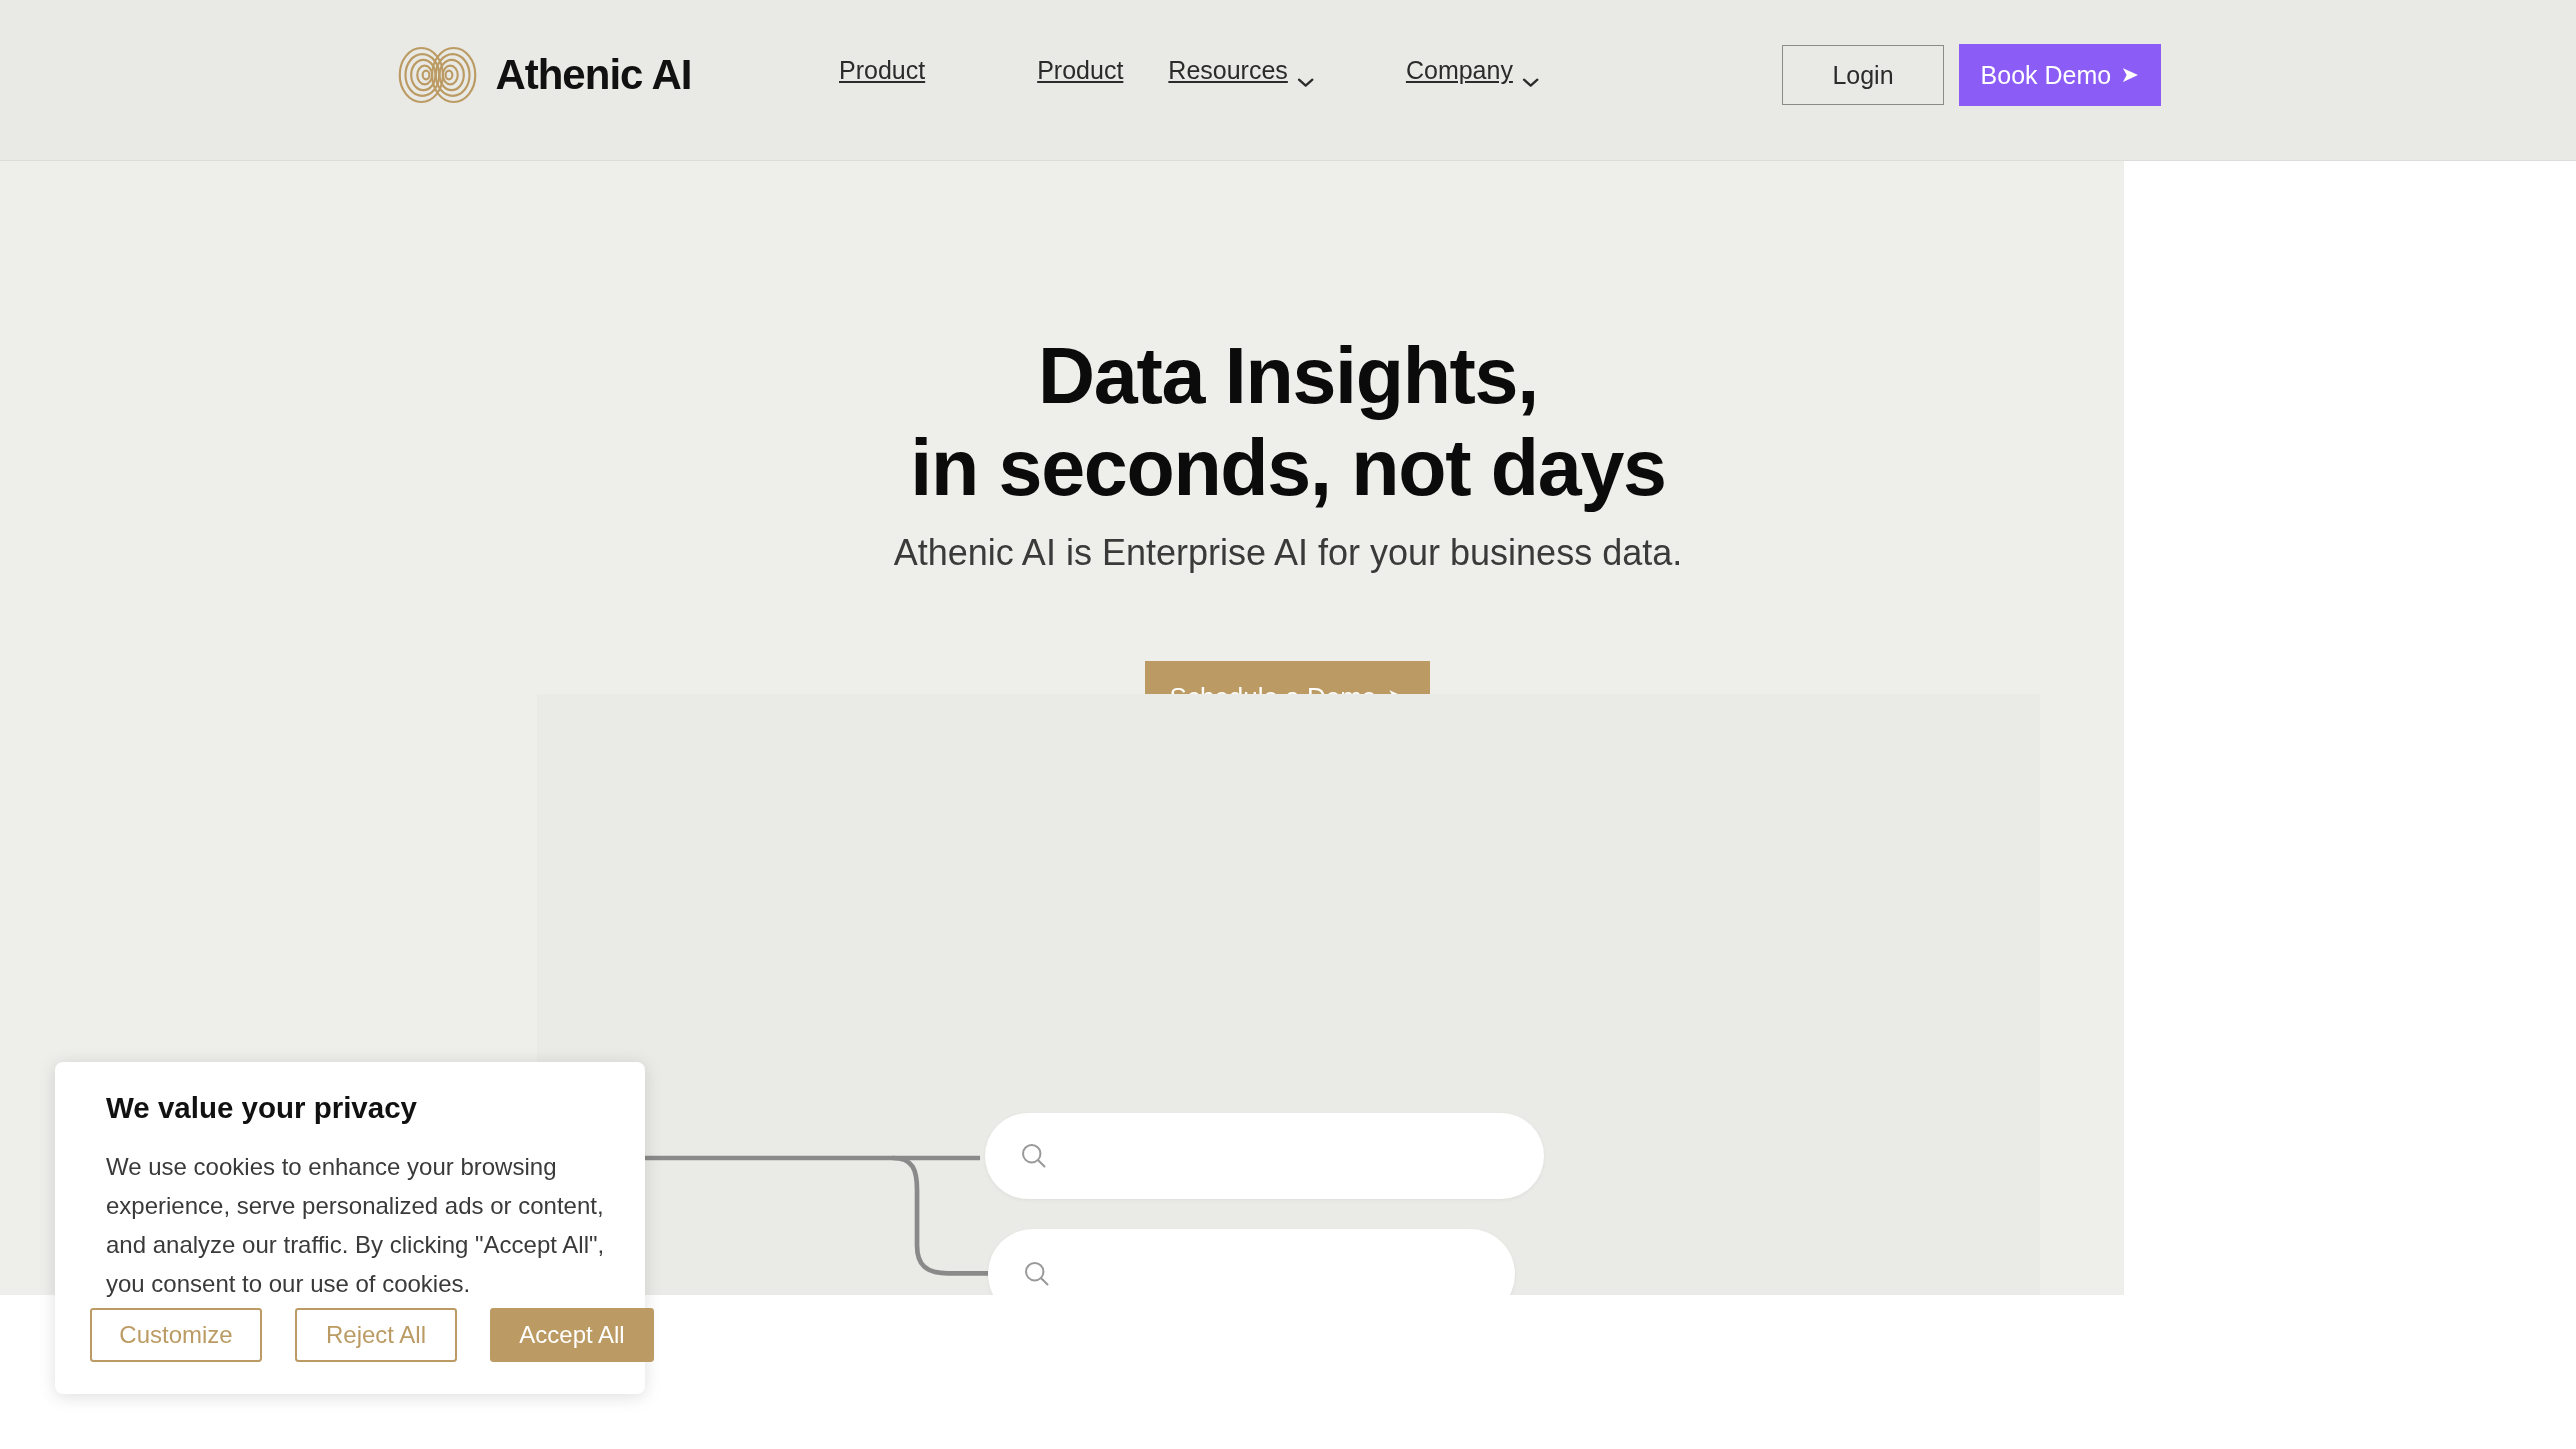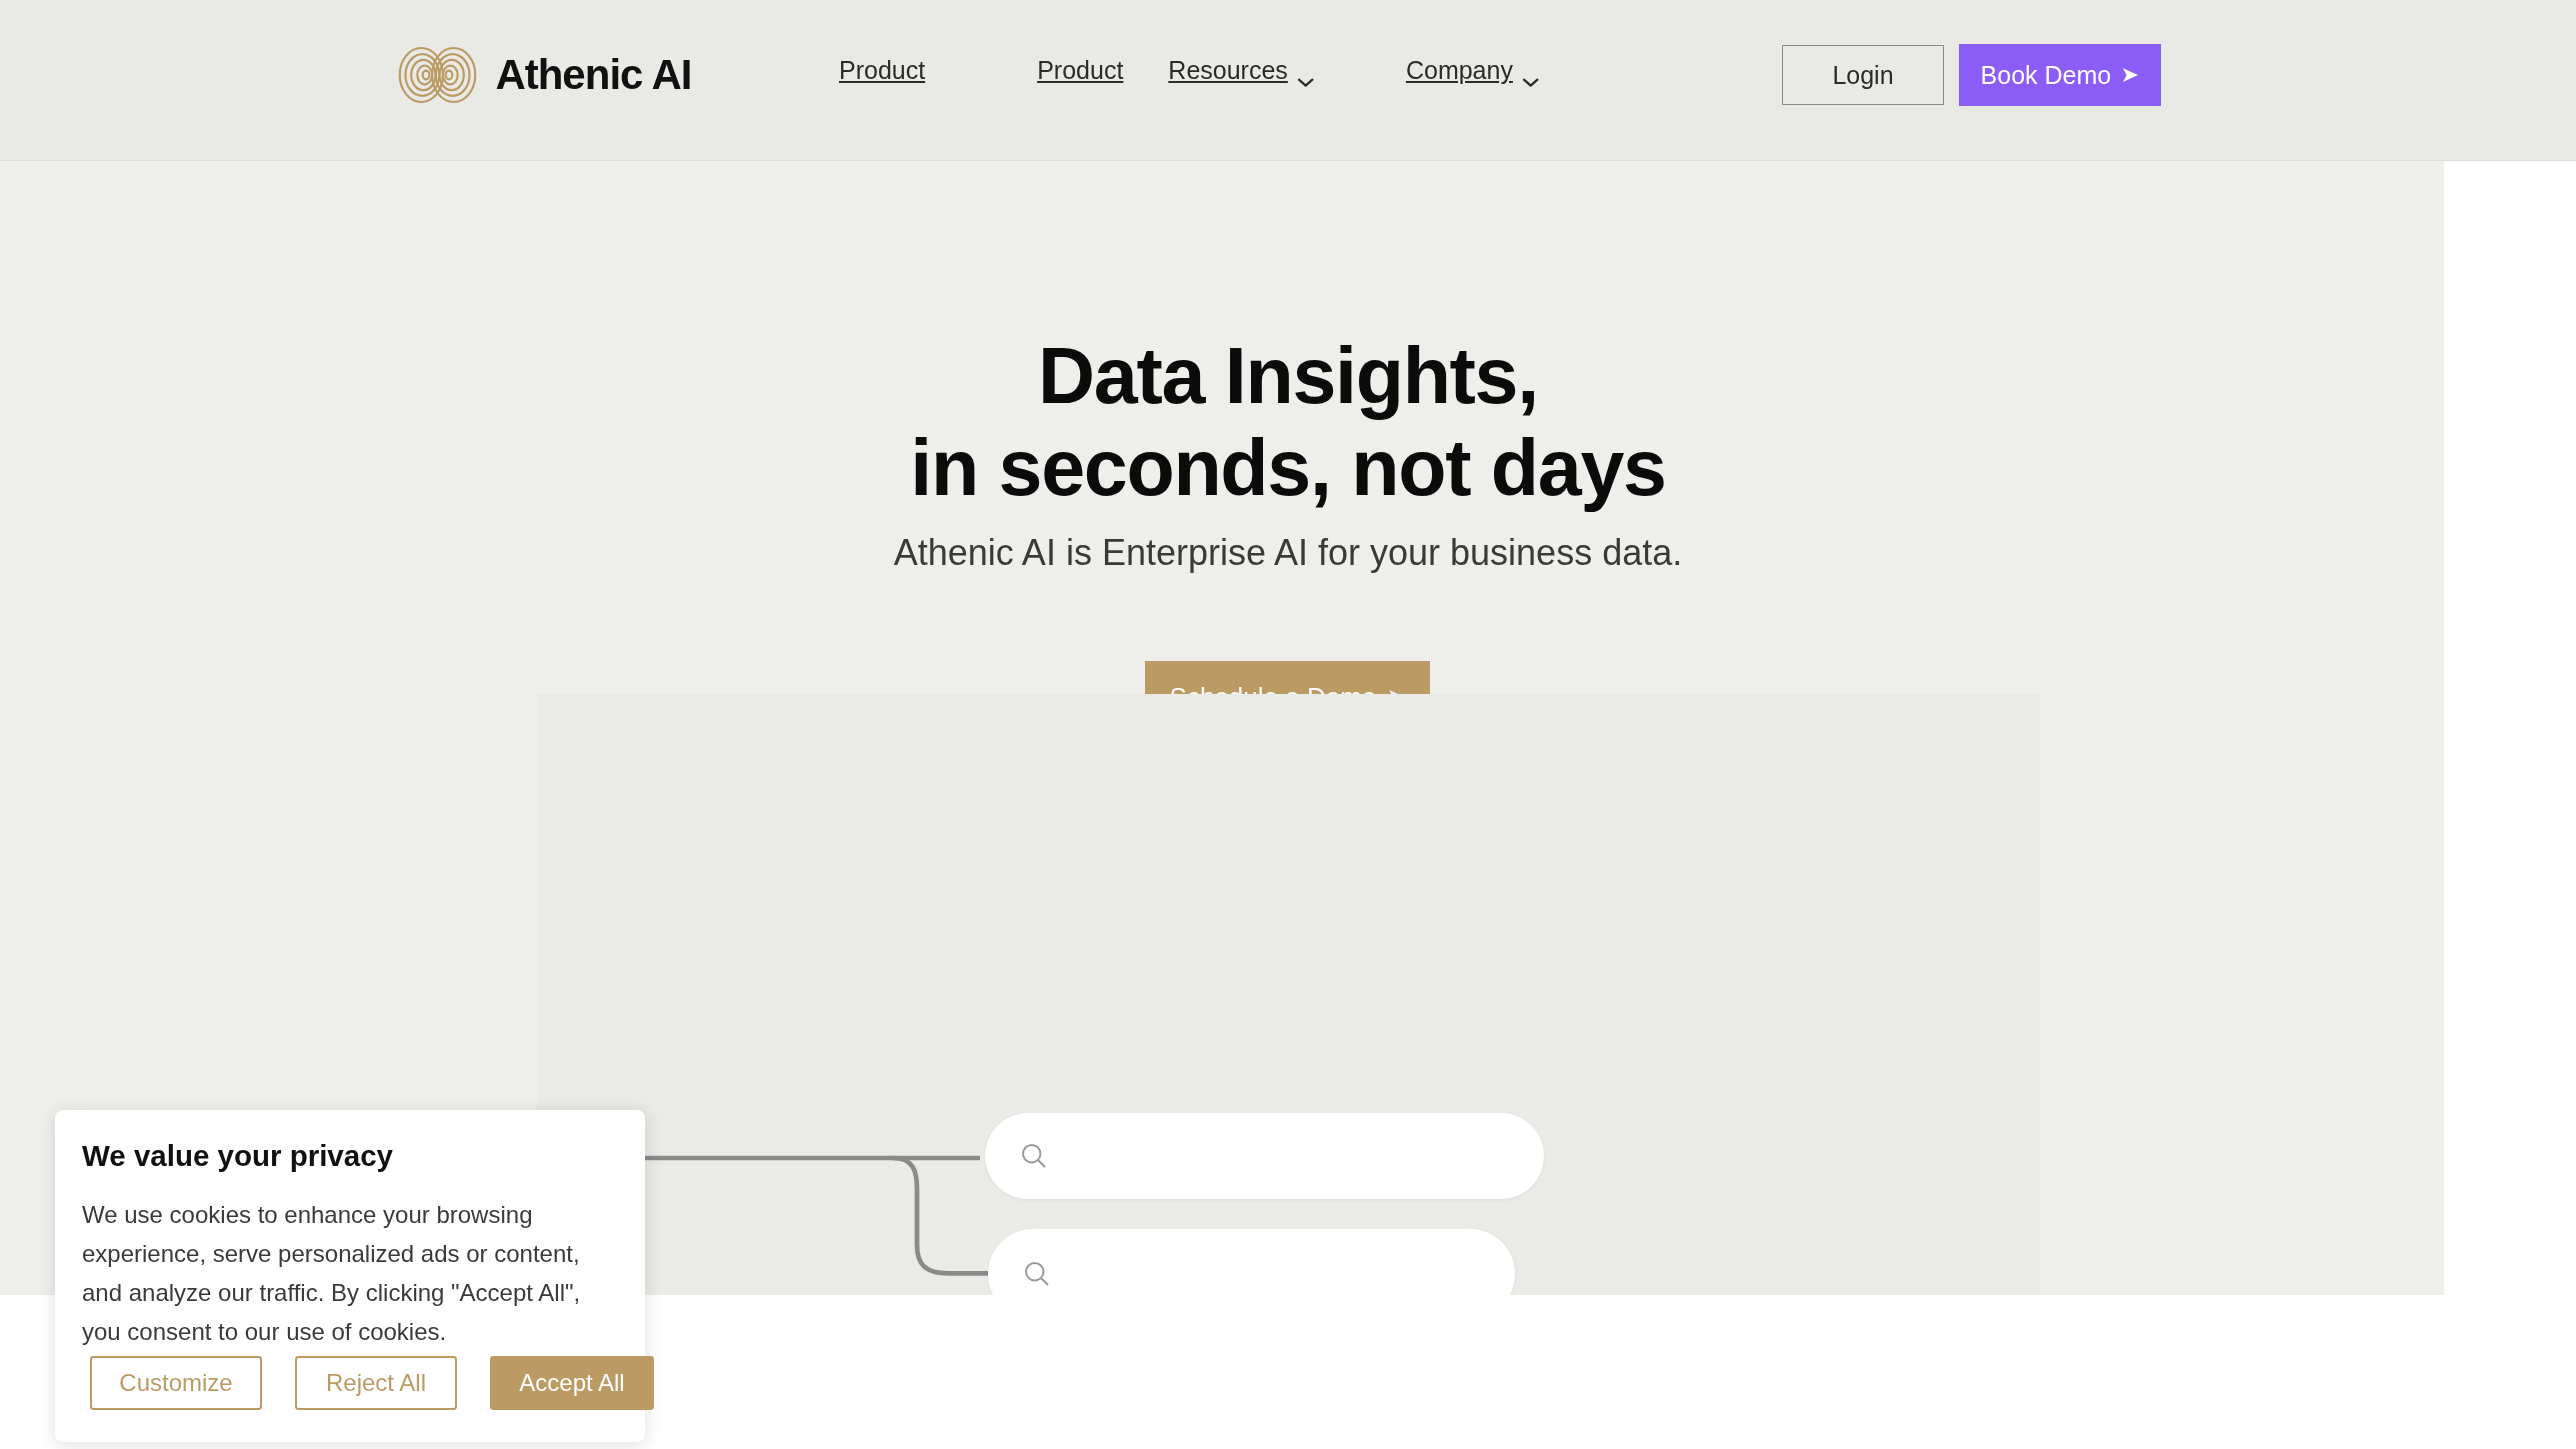--- a/index.html
+++ b/index.html
@@ -57,21 +57,21 @@
   #book-demo-btn {
     width:202px; height:62px;
     background:#8b5cf6; border:none;
     display:flex; align-items:center; justify-content:center; gap:9.4px;
     font-size:25px; color:#ffffff; cursor:pointer;
   }
   .arrow-glyph { font-size:22px; line-height:1; }
 
   
   #hero {
-    position:absolute; left:0; top:161px; width:2444px; height:1134px;
+    position:absolute; left:0; top:161px; width:2124px; height:1134px;
     background:#eeeeea; overflow:hidden;
   }
   #hero-title {
     position:absolute; left:0; top:169px; width:2576px;
     text-align:center; font-size:79px; font-weight:bold;
     color:#0b0b0b; line-height:1.17; letter-spacing:-1.3px;
   }
   #hero-subtitle {
     position:absolute; left:0; top:371px; width:2576px;
     text-align:center; font-size:36px; color:#3a3a3a; font-weight:400;
@@ -107,22 +107,21 @@
     font-family:"Liberation Sans", sans-serif;
     font-size:24px; color:#3a3a3a; padding:0 16px 0 14.8px; height:100%;
   }
 
   
   #cookie-banner {
     position:absolute; left:55px; top:1062px;
     width:590px; height:332px;
     background:#ffffff; border-radius:8px;
     box-shadow:0 2.7px 17.4px rgba(0,0,0,0.13);
-    padding:31px 35px 0 27px;
-    margin-top:48px;
+    padding:31px 35px 0 51px;
   }
   #cookie-title {
     font-size:29.5px; font-weight:bold; color:#111111; line-height:1;
   }
   #cookie-body {
     margin-top:25.5px;
     font-size:24px; color:#3a3a3a; line-height:1.62;
     width:517px;
   }
   #cookie-actions {

